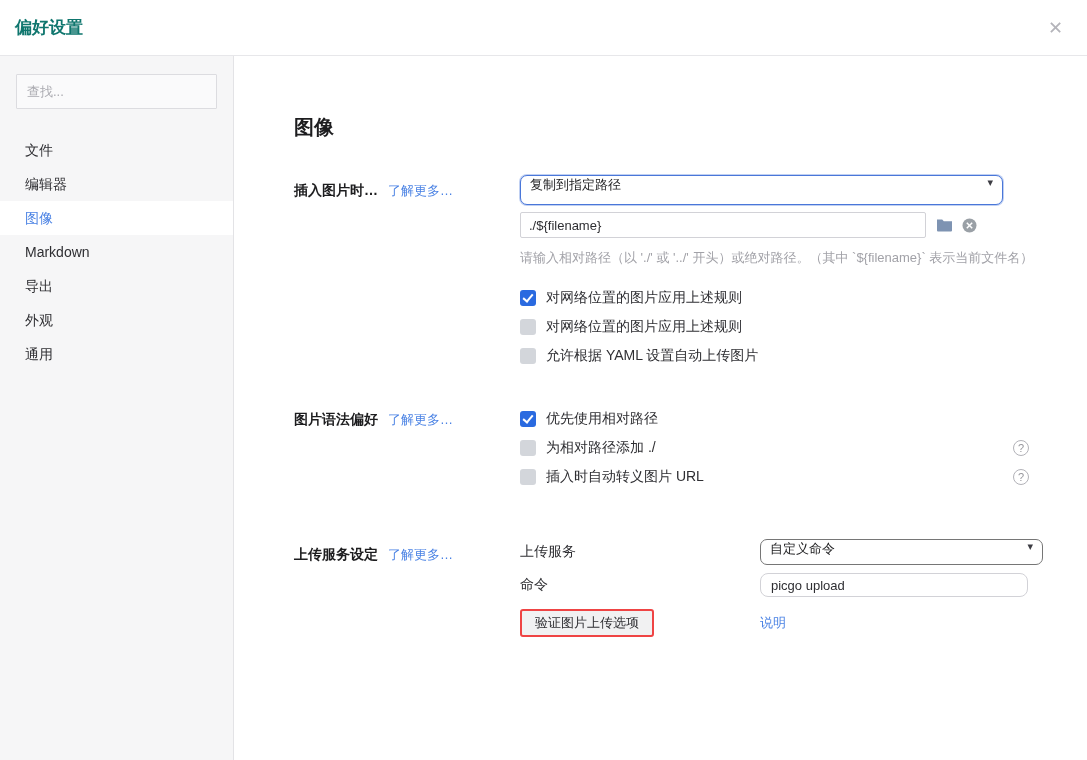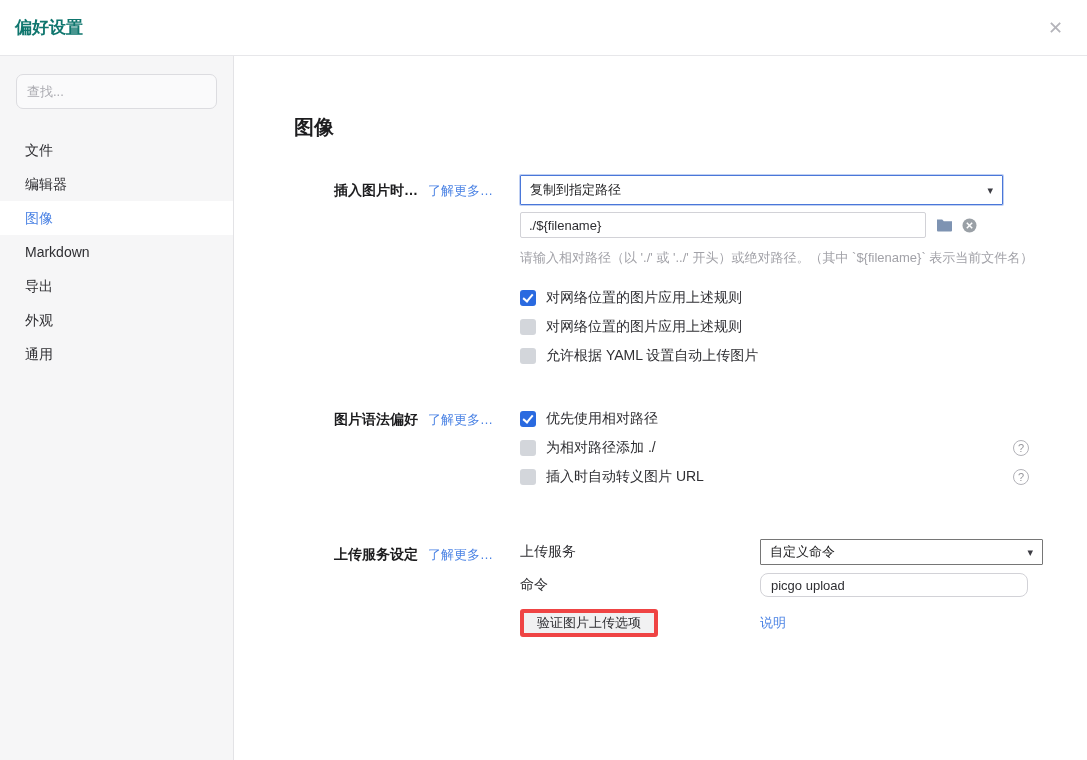--- a/index.html
+++ b/index.html
@@ -31,21 +31,21 @@
 
   .sidebar {
     width: 234px; flex: none;
     background: #f6f6f7;
     border-right: 1px solid #e3e3e6;
     padding-top: 18px;
   }
   .search {
     display: block; width: 201px; height: 35px;
     margin: 0 auto;
-    border: 1px solid #dcdce0; border-radius: 7px;
+    border: 1px solid #dcdce0; border-radius: 1px;
     background: #fafafb;
     padding: 0 10px; font-size: 13px; color: #2e2e32;
     font-family: inherit; outline: none;
   }
   .search::placeholder { color: #ababb1; }
   .nav { margin-top: 24px; }
   .nav-item {
     height: 34px; line-height: 34px;
     padding-left: 25px; font-size: 14px; color: #2e2e32;
     cursor: pointer;
@@ -55,31 +55,31 @@
   
   .main { flex: 1; padding: 0 47px 0 60px; position: relative; }
   .page-title { margin-top: 58px; font-size: 20px; font-weight: 700; color: #1d1d1f; }
 
   .section { display: flex; }
   .sec1 { margin-top: 34px; }
   .sec2 { margin-top: 34px; }
   .sec3 { margin-top: 48px; }
 
   .label-col { width: 226px; flex: none; padding-top: 6px; line-height: 19px; }
-  .sec-label { font-size: 14px; font-weight: 700; color: #1d1d1f; margin-left: 40px; }
+  .sec-label { font-size: 14px; font-weight: 700; color: #1d1d1f; }
   .link { color: #4a82e4; font-size: 13px; text-decoration: none; cursor: pointer; }
   .label-col .link { margin-left: 6px; }
 
   .ctrl-col { flex: 1; position: relative; min-width: 0; }
 
   
   .select {
     height: 30px; background: #fff;
-    border: 1px solid #767676; border-radius: 1px;
-    display: flex; align-items: center; justify-content: space-between;
+    border: 1px solid #767676; border-radius: 7px;
+    display: flex; align-items: flex-start; justify-content: space-between;
     padding: 0 9px; font-size: 13px; color: #1d1d1f; cursor: pointer;
   }
   .main-select { width: 483px; border-color: #4a77d9; box-shadow: 0 0 0 1px rgba(74,119,217,.35); }
   .chev { font-size: 11px; color: #3c3c43; margin-left: 8px; }
 
   .path-row { margin-top: 7px; display: flex; align-items: center; }
   .text-input {
     height: 26px; border: 1px solid #d2d2d7; border-radius: 2px;
     padding: 0 8px; font-size: 13px; color: #2e2e32;
     font-family: inherit; outline: none; background: #fff;
@@ -116,21 +116,21 @@
 
   
   .form-row { display: flex; align-items: center; margin-bottom: 8px; gap: 32px; }
   .form-label { width: 208px; flex: none; font-size: 14px; color: #2e2e32; }
   .upload-select { width: 283px; height: 26px; border-color: #767676; box-shadow: none; }
   .cmd-input { width: 268px; height: 24px; border-radius: 8px; padding: 0 10px; }
   .btn-row { margin-top: 12px; }
   .btn-cell { width: 208px; flex: none; }
   .validate-btn {
     height: 28px; padding: 0 13px;
-    background: #f1f1f2; border: 4px solid #ef4444; border-radius: 3px;
+    background: #f1f1f2; border: 2px solid #ef4444; border-radius: 3px;
     font-size: 13px; color: #2e2e32; font-family: inherit; cursor: pointer;
   }
 </style>
 </head>
 <body>
 
 <div class="window">
 
   <header>
     <span class="window-title">偏好设置</span>

